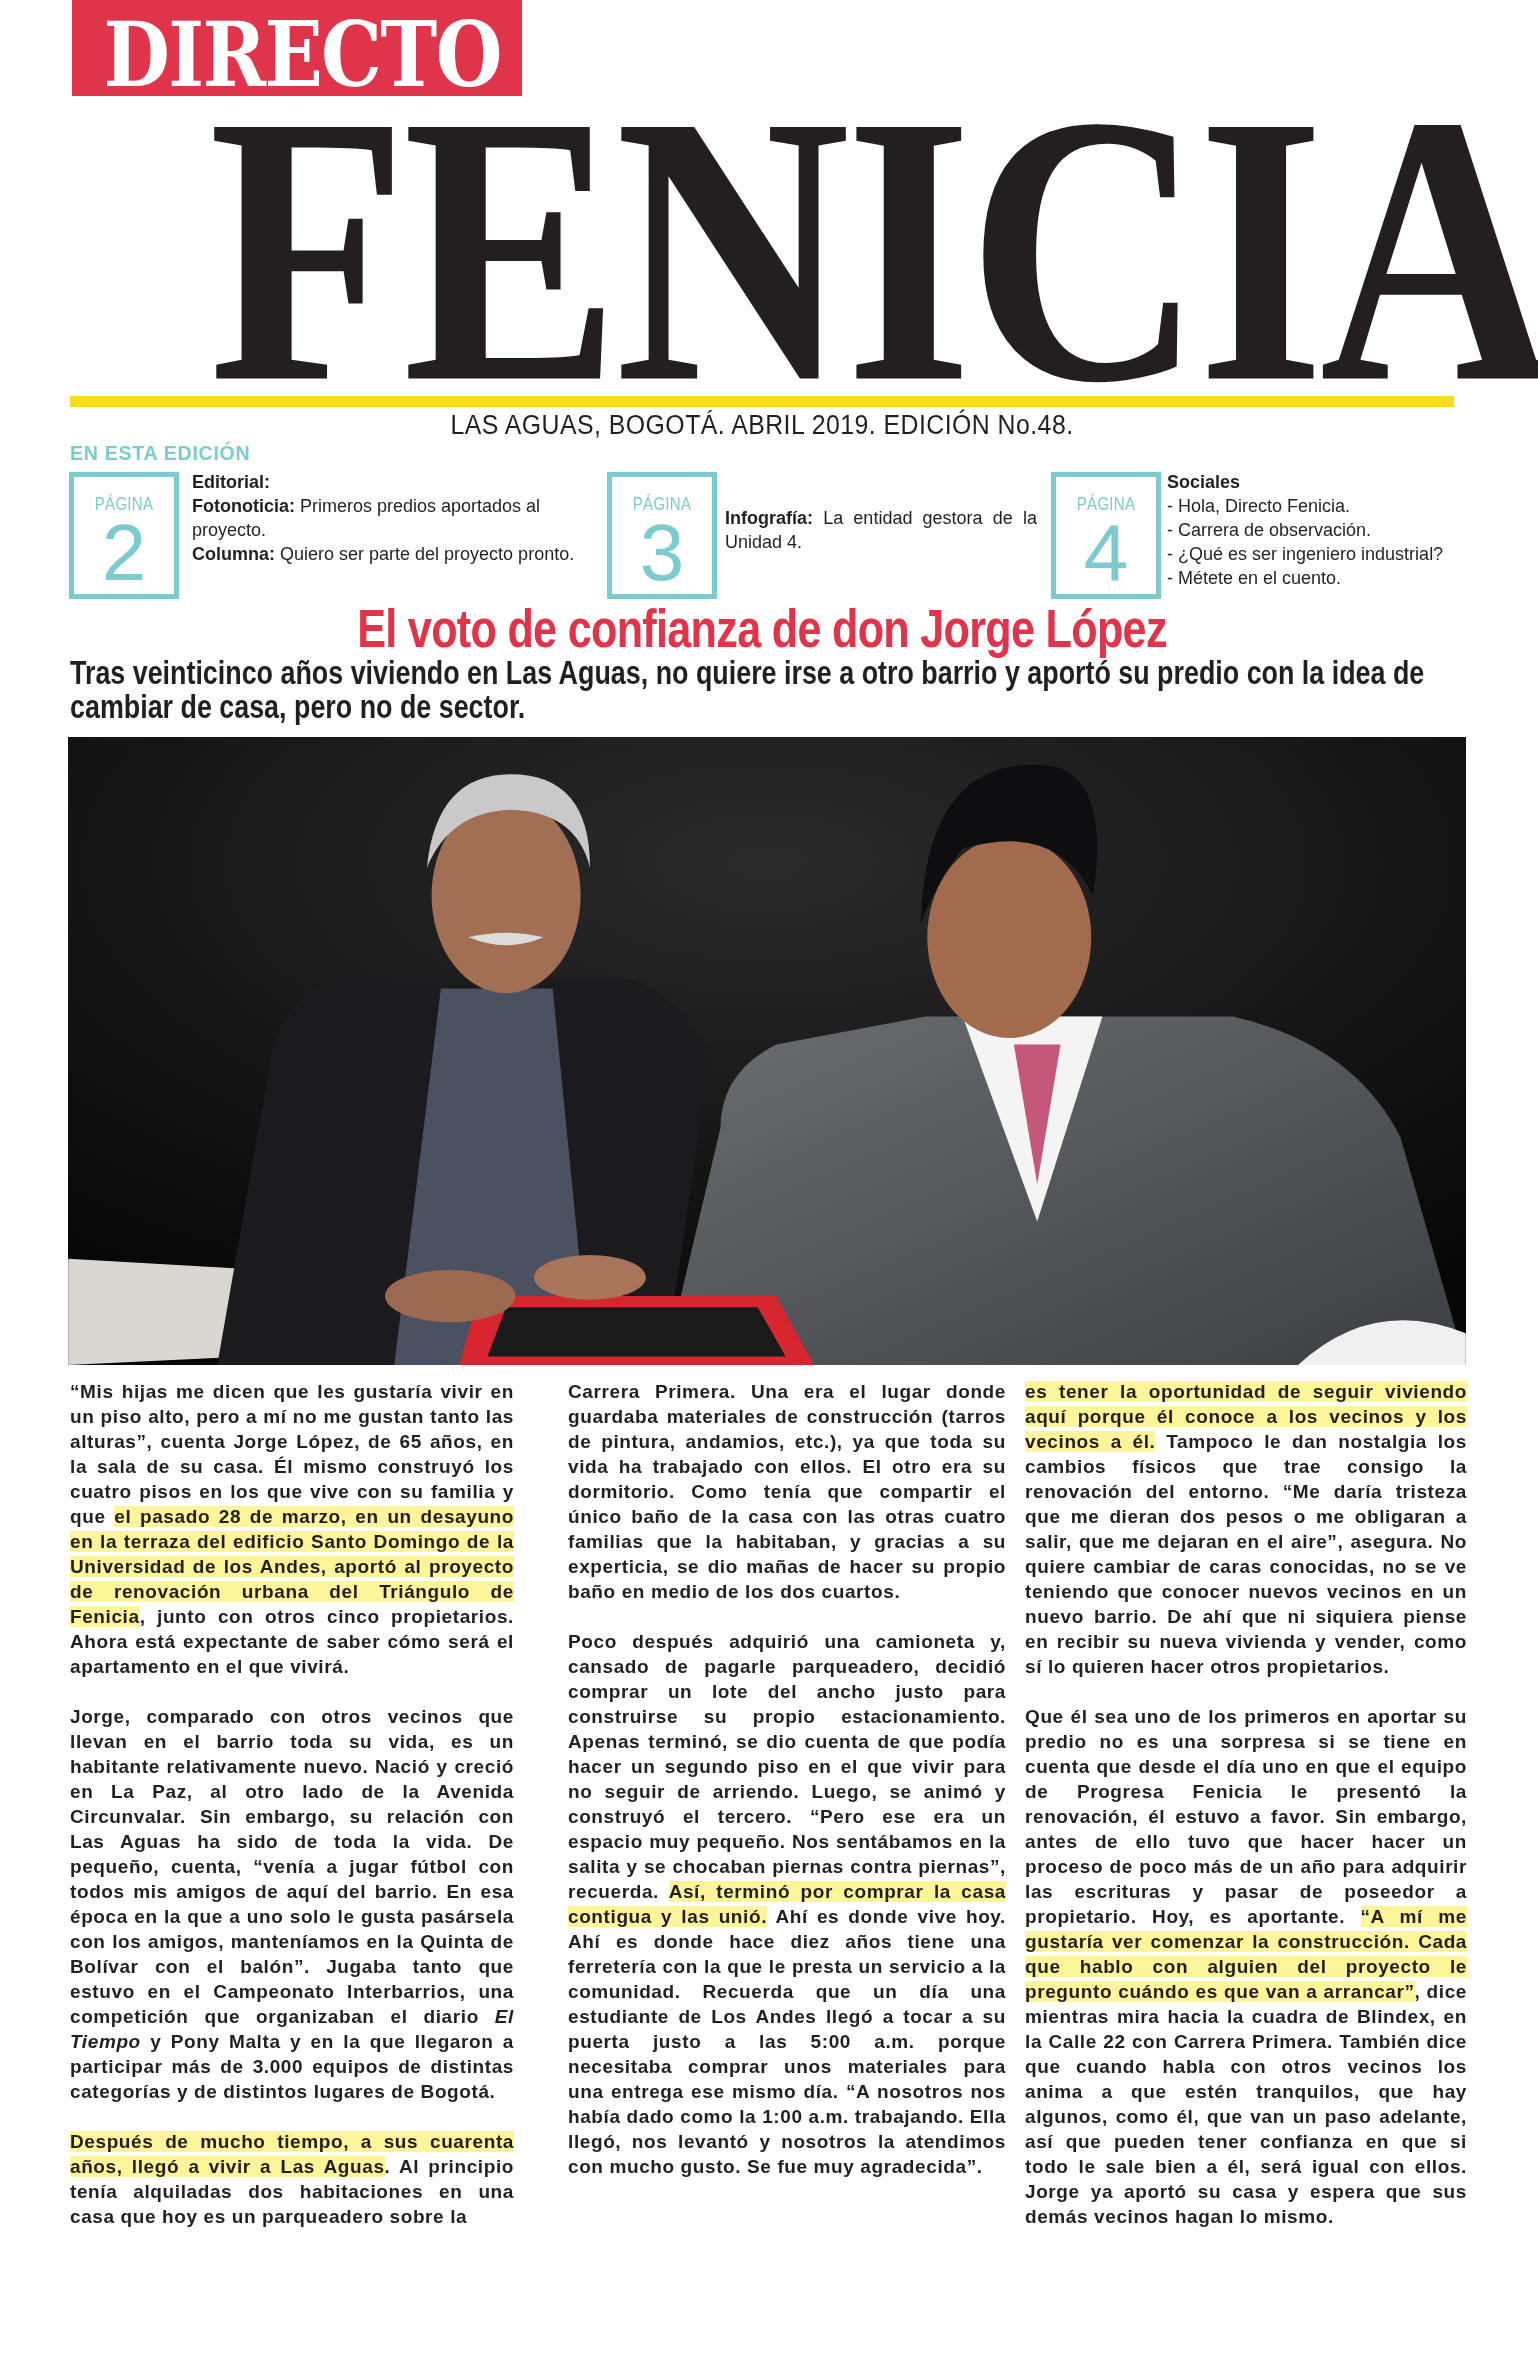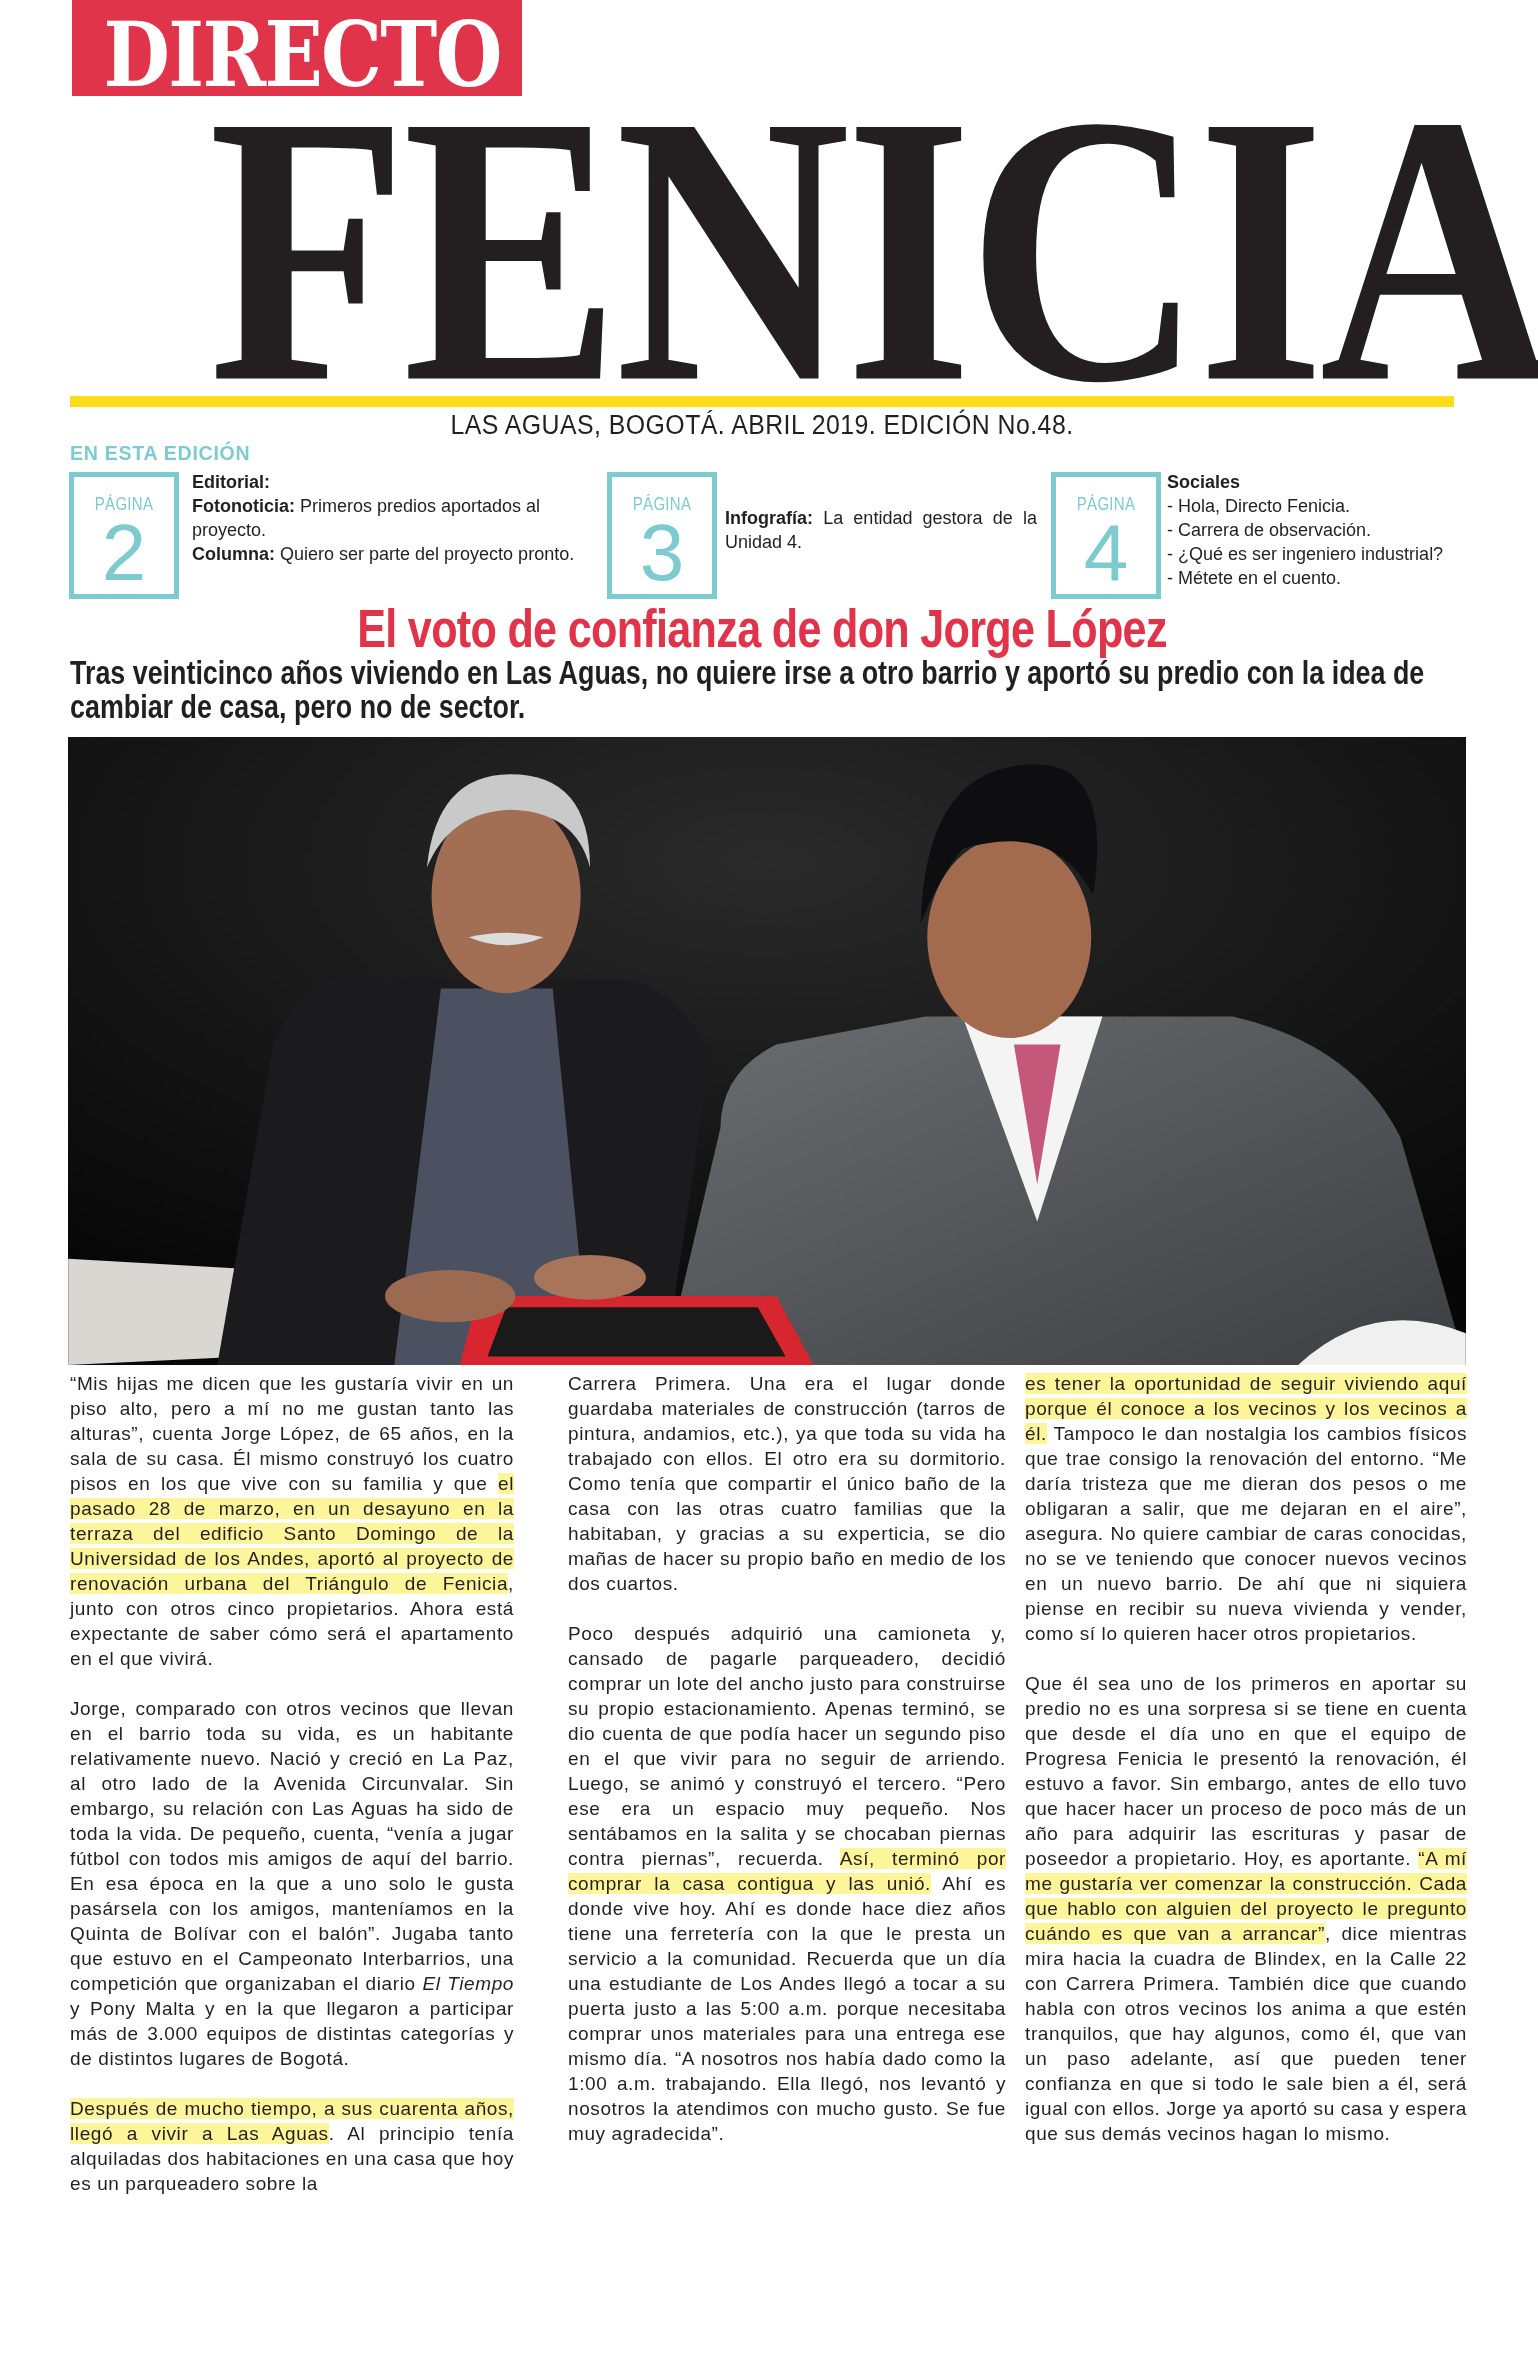--- a/index.html
+++ b/index.html
@@ -27,21 +27,21 @@
 
   
   .headline { left: 70px; top: 595px; width: 1384px; text-align: center; color: #e0344a; font-size: 54px; font-weight: bold; letter-spacing: -0.9px; line-height: 67px; transform: scaleX(0.8); transform-origin: center top; white-space: nowrap; }
   .subhead { left: 70px; top: 655px; width: 1384px; color: #231f20; font-size: 34px; font-weight: bold; line-height: 34px; transform: scaleX(0.79); transform-origin: left top; width: 1753px; }
 
   
   .photo { left: 68px; top: 737px; width: 1398px; height: 628px; background: #0b0b0b; overflow: hidden; }
 
   
   .col { top: 1367px; font-size: 19px; line-height: 25px; text-align: justify; color: #231f20; letter-spacing: 0.6px; }
-  .col p { margin: 4px 0 25px 0; }
+  .col p { margin: 12px 0 25px 0; font-weight: bold; }
   .col1 { left: 70px; width: 444px; }
   .col2 { left: 568px; width: 438px; }
   .col3 { left: 1025px; width: 442px; }
   .hl { background: #fdf59a; }
   em { font-style: italic; }
 </style>
 </head>
 <body>
 
 <div class="abs directo-box">

